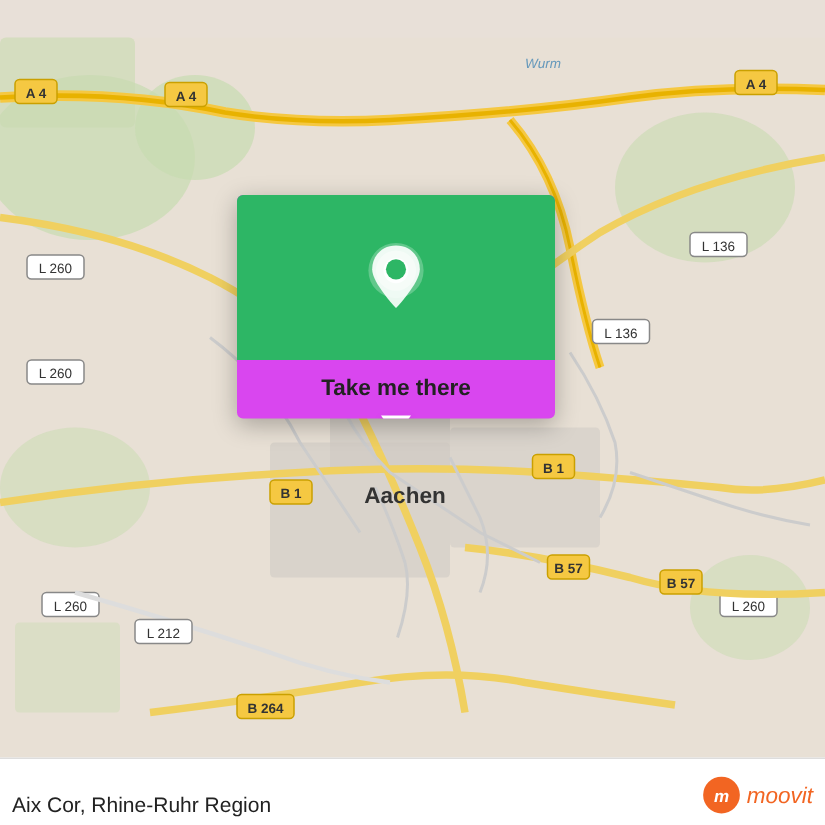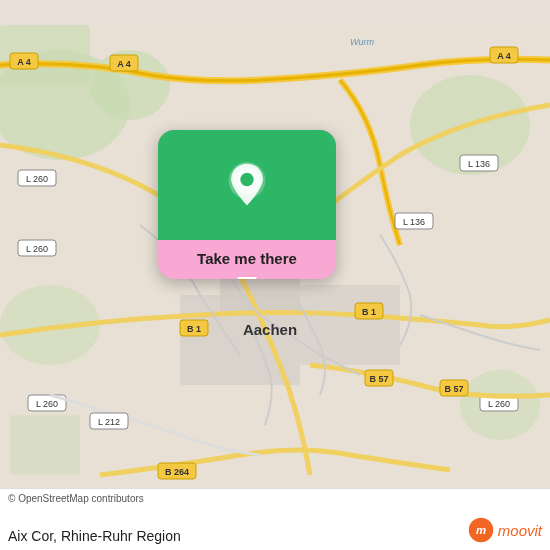--- a/index.html
+++ b/index.html
@@ -18,23 +18,23 @@
       height: 100%;
       position: absolute;
       top: 0; left: 0;
     }
 
     
     #popup-card {
       position: absolute;
       top: 130px;
       left: 158px;
-      width: 178px;
-      background: #f9a8d4;
-      border-radius: 16px;
+      width: 212px;
+      background: #d946ef;
+      border-radius: 4px;
       box-shadow: 0 4px 16px rgba(0,0,0,0.28);
       overflow: hidden;
       z-index: 10;
     }
 
     #popup-green-area {
       background: #2db665;
       width: 100%;
       height: 110px;
       display: flex;
@@ -216,21 +216,20 @@
         <ellipse cx="23" cy="22" rx="10" ry="10" fill="white" opacity="0.9"></ellipse>
         <path d="M23 2 C12 2 4 10 4 21 C4 32 23 52 23 52 C23 52 42 32 42 21 C42 10 34 2 23 2 Z" fill="white" opacity="0.9"></path>
         <circle cx="23" cy="21" r="8" fill="#2db665"></circle>
       </svg>
     </div>
     <div id="popup-label">Take me there</div>
     <div id="popup-tail"></div>
   </div>
 
   <div id="bottom-bar">
-    <div id="attribution">© OpenStreetMap contributors</div>
     <div id="location-label">Aix Cor, Rhine-Ruhr Region</div>
 
     <div id="moovit-logo">
       <svg id="moovit-logo-icon" viewBox="0 0 32 32" xmlns="http://www.w3.org/2000/svg">
         <circle cx="16" cy="16" r="14" fill="#f26522"></circle>
         <text x="16" y="21" text-anchor="middle" font-size="13" font-weight="bold" fill="white" font-style="italic">m</text>
       </svg>
       <span id="moovit-text" style="font-size:15px;font-weight:400;color:#f26522;font-style:italic;">moovit</span>
     </div>
   </div>

